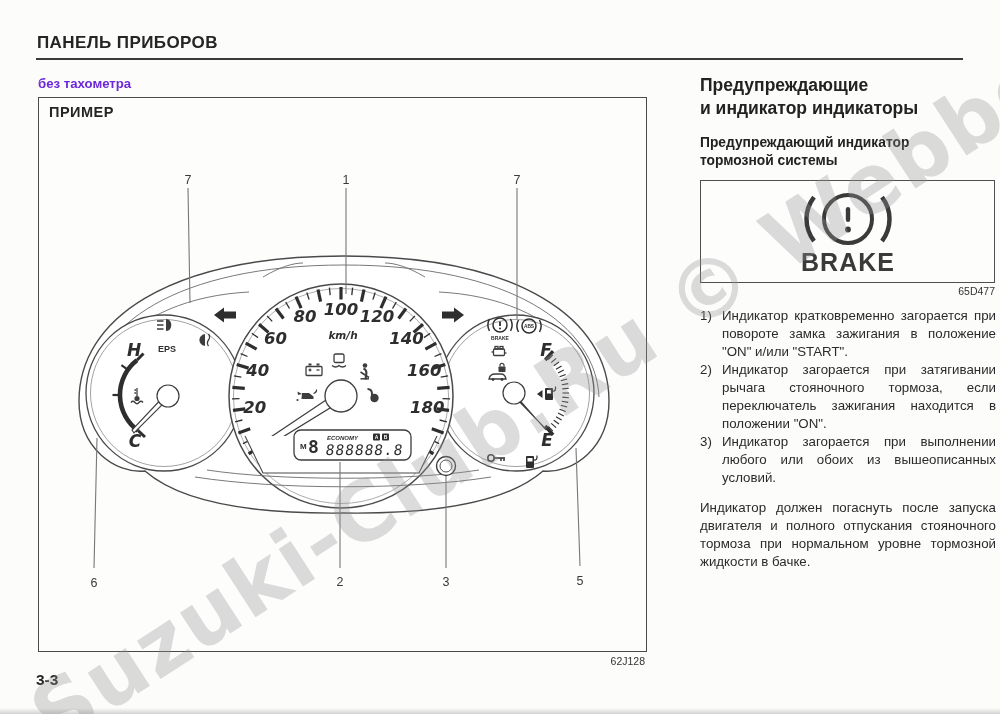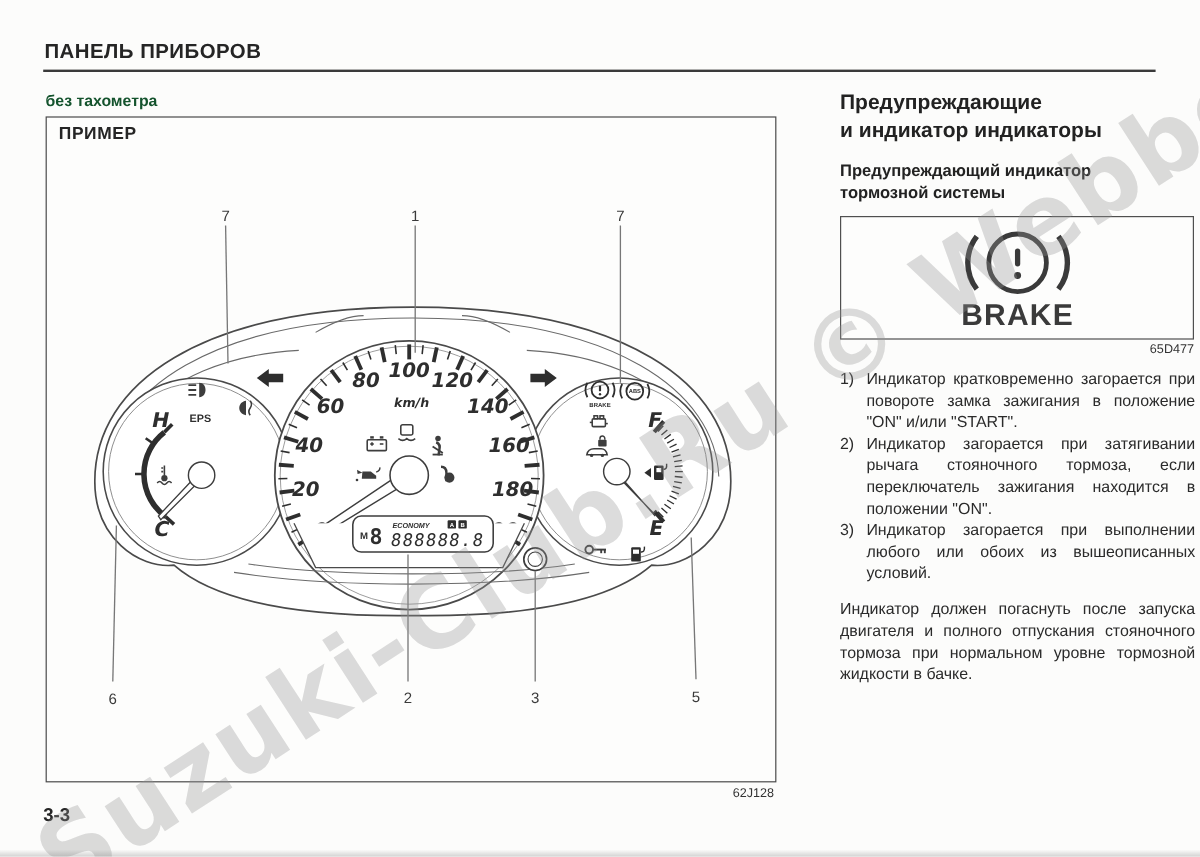--- a/index.html
+++ b/index.html
@@ -1,20 +1,20 @@
 <!DOCTYPE html>
 <html><head>
 <meta charset="utf-8">
 <style>
   html,body{margin:0;padding:0;background:#e8e8e6;}
   .page{position:relative;width:1000px;height:714px;background:#fcfcfb;overflow:hidden;
         font-family:"Liberation Sans",sans-serif;color:#2b2b2b;padding-left:31px;}
   .hdr-title{position:absolute;left:37px;top:33px;font-size:17px;font-weight:bold;letter-spacing:.4px;color:#252525;}
   .hdr-rule{position:absolute;left:36px;top:58px;width:927px;height:2.4px;background:#3a3a3a;}
-  .variant{position:absolute;left:38px;top:76px;font-size:13.2px;font-weight:bold;color:#14532d;}
+  .variant{position:absolute;left:38px;top:76px;font-size:13.2px;font-weight:bold;color:#6d28d9;}
   .figure-box{position:absolute;left:38px;top:97px;width:607px;height:553px;border:1.3px solid #4a4a4a;background:#fdfdfc;}
   .example{position:absolute;left:10px;top:6px;font-size:14.5px;font-weight:bold;letter-spacing:.5px;color:#252525;}
   .fig-code{position:absolute;left:38px;top:655px;width:607px;text-align:right;font-size:10.5px;color:#333;}
   .page-num{position:absolute;left:36px;top:671px;font-size:15.5px;font-weight:bold;color:#252525;text-align:right;}
   .cluster-svg{position:absolute;left:0;top:0;width:607px;height:553px;}
 
   .text-col{position:absolute;left:700px;top:74px;width:296px;}
   .h1line{font-size:17.5px;font-weight:bold;line-height:23px;color:#222;}
   .h2wrap{margin-top:14px;}
   .h2line{font-size:13.8px;font-weight:bold;line-height:17.5px;color:#222;}

